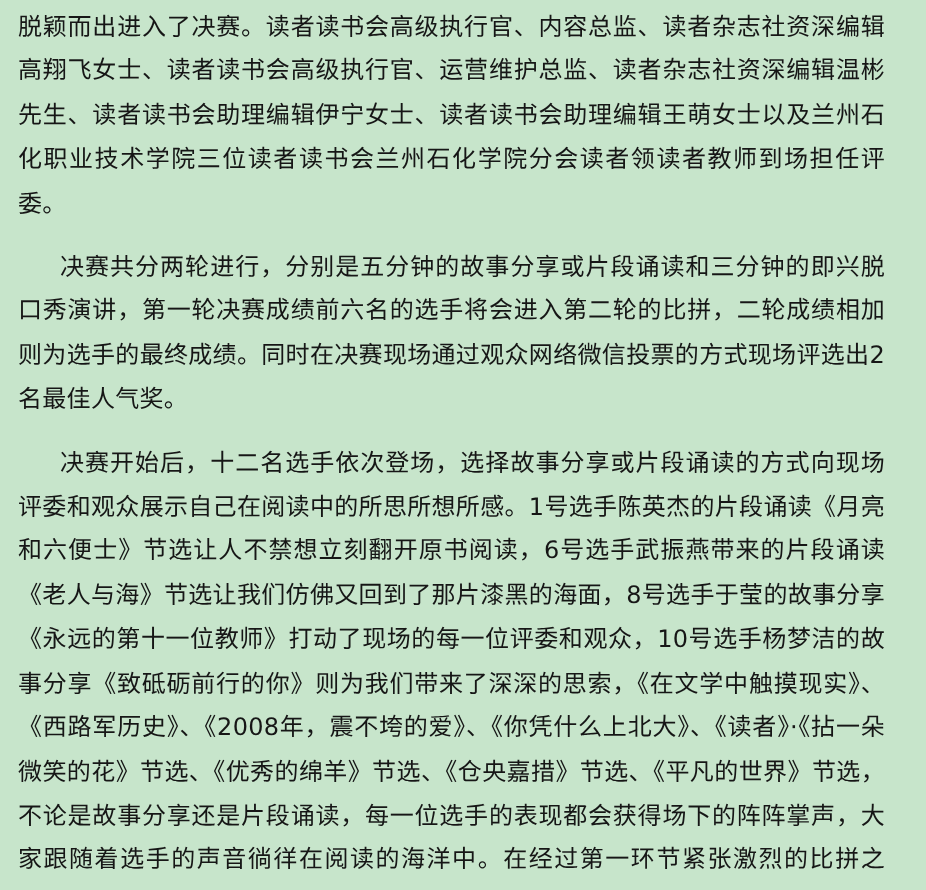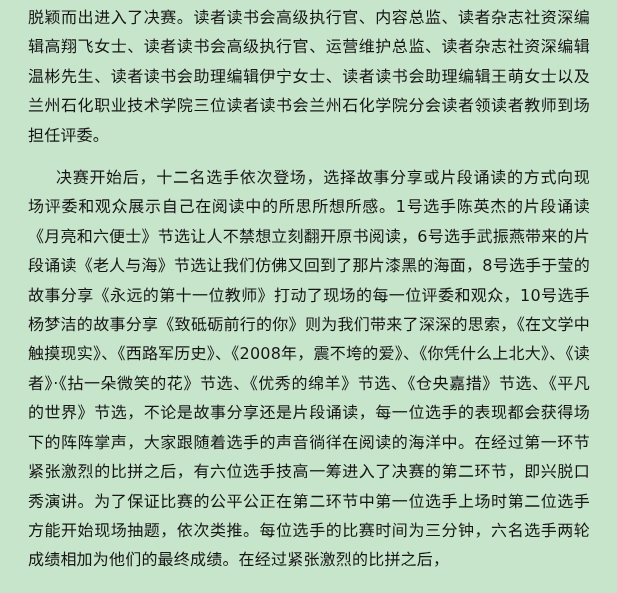--- a/index.html
+++ b/index.html
@@ -11,21 +11,21 @@
     width: 617px;
     height: 593px;
     overflow: hidden;
     background: var(--page-bg, #c7e5cb);
     font-family: "DejaVu Sans", sans-serif;
   }
   .doc-page {
     box-sizing: border-box;
     width: 617px;
     height: 481px;
-    padding: 3px 27px 0 28px;
+    padding: 3px 27px 0 12px;
   }
   .doc-body {
     color: var(--text-color, #161616);
     font-size: 16px;
     line-height: 29.4px;
     text-align: justify;
     text-align-last: left;
     text-justify: inter-ideograph;
     word-break: break-all;
     letter-spacing: 0.2px;
@@ -39,15 +39,16 @@
   .doc-body p.indent {
     text-indent: 28px;
   }
 </style>
 </head>
 <body style="--page-bg: #c7e5cb; --text-color: #161616;">
 
 <div class="doc-page">
   <div class="doc-body">
     <p>脱颖而出进入了决赛。读者读书会高级执行官、内容总监、读者杂志社资深编辑高翔飞女士、读者读书会高级执行官、运营维护总监、读者杂志社资深编辑温彬先生、读者读书会助理编辑伊宁女士、读者读书会助理编辑王萌女士以及兰州石化职业技术学院三位读者读书会兰州石化学院分会读者领读者教师到场担任评委。</p>
+    <p class="indent">决赛共分两轮进行，分别是五分钟的故事分享或片段诵读和三分钟的即兴脱口秀演讲，第一轮决赛成绩前六名的选手将会进入第二轮的比拼，二轮成绩相加则为选手的最终成绩。同时在决赛现场通过观众网络微信投票的方式现场评选出2名最佳人气奖。</p>
     <p class="indent">决赛开始后，十二名选手依次登场，选择故事分享或片段诵读的方式向现场评委和观众展示自己在阅读中的所思所想所感。1号选手陈英杰的片段诵读《月亮和六便士》节选让人不禁想立刻翻开原书阅读，6号选手武振燕带来的片段诵读《老人与海》节选让我们仿佛又回到了那片漆黑的海面，8号选手于莹的故事分享《永远的第十一位教师》打动了现场的每一位评委和观众，10号选手杨梦洁的故事分享《致砥砺前行的你》则为我们带来了深深的思索，《在文学中触摸现实》、《西路军历史》、《2008年，震不垮的爱》、《你凭什么上北大》、《读者》·《拈一朵微笑的花》节选、《优秀的绵羊》节选、《仓央嘉措》节选、《平凡的世界》节选，不论是故事分享还是片段诵读，每一位选手的表现都会获得场下的阵阵掌声，大家跟随着选手的声音徜徉在阅读的海洋中。在经过第一环节紧张激烈的比拼之后，有六位选手技高一筹进入了决赛的第二环节，即兴脱口秀演讲。为了保证比赛的公平公正在第二环节中第一位选手上场时第二位选手方能开始现场抽题，依次类推。每位选手的比赛时间为三分钟，六名选手两轮成绩相加为他们的最终成绩。在经过紧张激烈的比拼之后，</p>
   </div>
 </div>
 
 </body></html>

